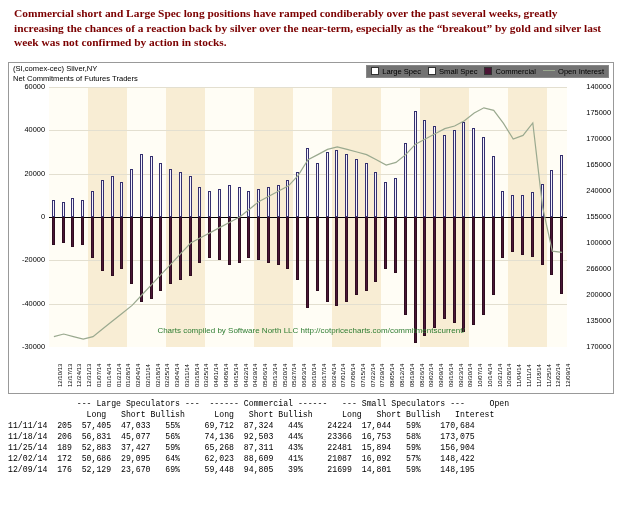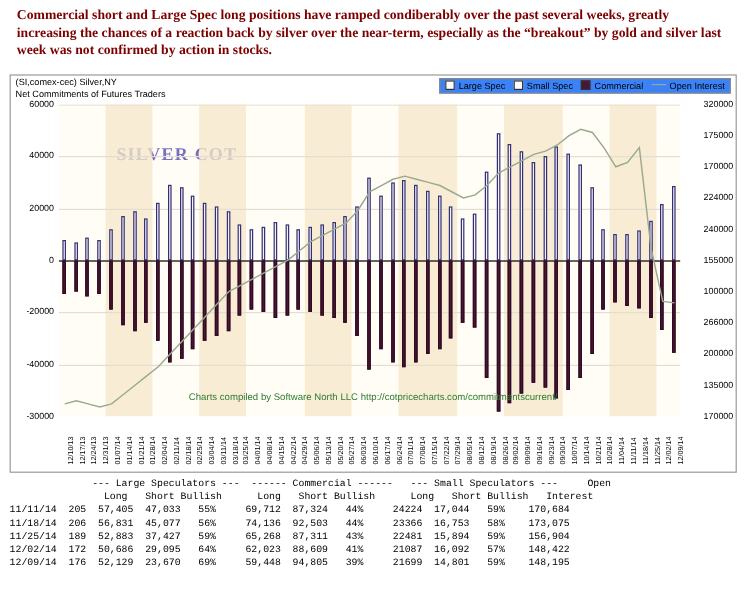--- a/index.html
+++ b/index.html
@@ -17,21 +17,21 @@
     border:1px solid #999;background:#fff;
   }
 
   .titlebar{
     position:absolute;left:0;top:0;width:100%;height:22px;
   }
   .series-title{
     position:absolute;left:4px;top:1px;font-size:7.6px;color:#000;line-height:9.5px;
   }
   .legend{
-    position:absolute;right:4px;top:2px;border:1px solid #888;background:#3b82f6;
+    position:absolute;right:4px;top:2px;border:1px solid #888;background:#737373;
     padding:1px 4px;font-size:7.6px;color:#000;white-space:nowrap;
   }
   .legend span.li{margin-right:7px;}
   .legend span.li:last-child{margin-right:0;}
   .sw{display:inline-block;width:6px;height:6px;border:1px solid #333;margin-right:3px;vertical-align:-1px;}
   .sw.lspec{background:#ffffff;}
   .sw.sspec{background:#ffffff;}
   .sw.comm{background:#4b1535;}
   .swline{display:inline-block;width:12px;height:0;border-top:1px solid #9aa98f;margin-right:3px;vertical-align:3px;}
 
@@ -102,28 +102,27 @@
         <div class="ylab left" style="top: -5px;">60000</div>
       </div>
     <div class="yaxis-right" id="yaxis-right">
         <div class="ylab" style="top: 255px;">170000</div>
         <div class="ylab" style="top: 229px;">135000</div>
         <div class="ylab" style="top: 203px;">200000</div>
         <div class="ylab" style="top: 177px;">266000</div>
         <div class="ylab" style="top: 151px;">100000</div>
         <div class="ylab" style="top: 125px;">155000</div>
         <div class="ylab" style="top: 99px;">240000</div>
-        <div class="ylab" style="top: 73px;">224000</div>
+        <div class="ylab" style="top: 73px;">165000</div>
         <div class="ylab" style="top: 47px;">170000</div>
         <div class="ylab" style="top: 21px;">175000</div>
-        <div class="ylab" style="top: -5px;">320000</div>
+        <div class="ylab" style="top: -5px;">140000</div>
       </div>
 
     <div class="plot" id="plot">
-      <div class="watermark">SILVER COT</div>
     <div class="bandcol" style="left: 39.0943px; width: 39.0943px;"></div>
         <div class="bandcol" style="left: 117.283px; width: 39.0943px;"></div>
         <div class="bandcol" style="left: 205.245px; width: 39.0943px;"></div>
         <div class="bandcol" style="left: 283.434px; width: 48.8679px;"></div>
         <div class="bandcol" style="left: 371.396px; width: 48.8679px;"></div>
         <div class="bandcol" style="left: 459.358px; width: 39.0943px;"></div>
         <div class="gridline" style="top: 216.667px;"></div>
         <div class="gridline" style="top: 173.333px;"></div>
         <div class="zeroline" style="top: 130px;"></div>
         <div class="gridline" style="top: 86.6667px;"></div>

